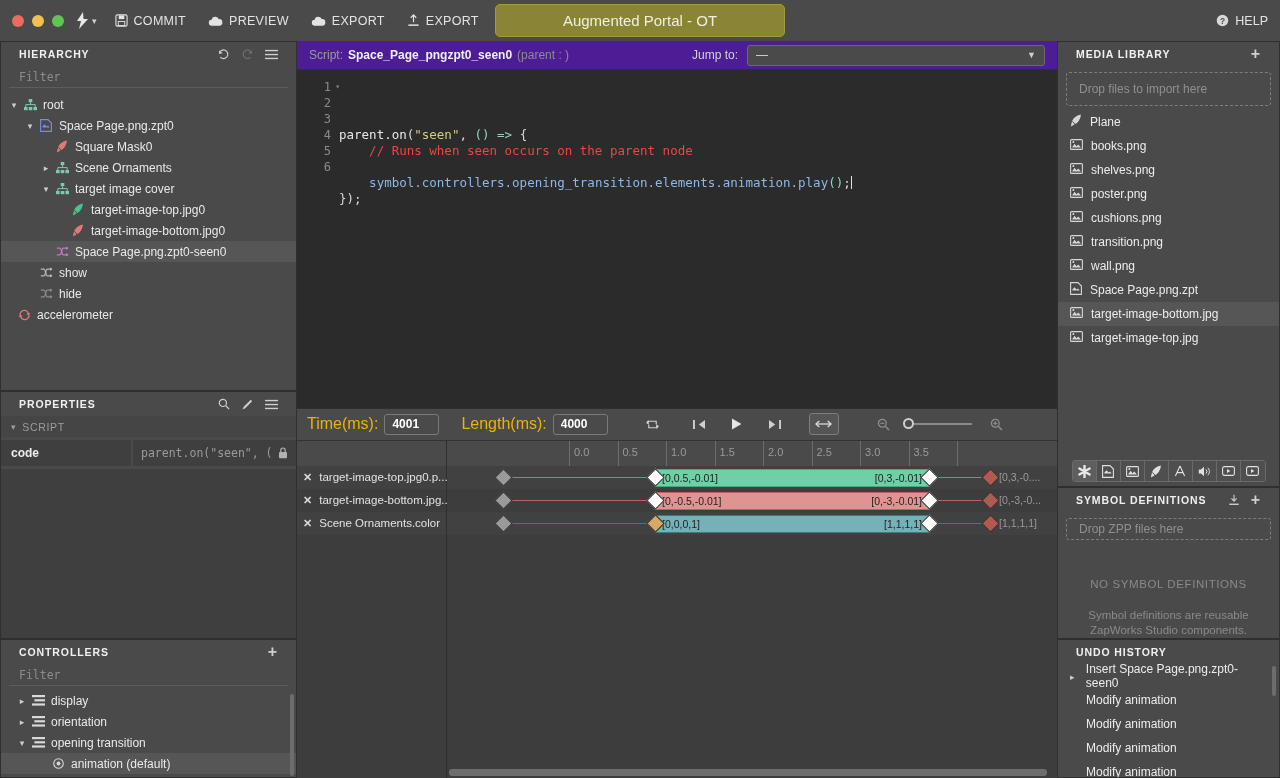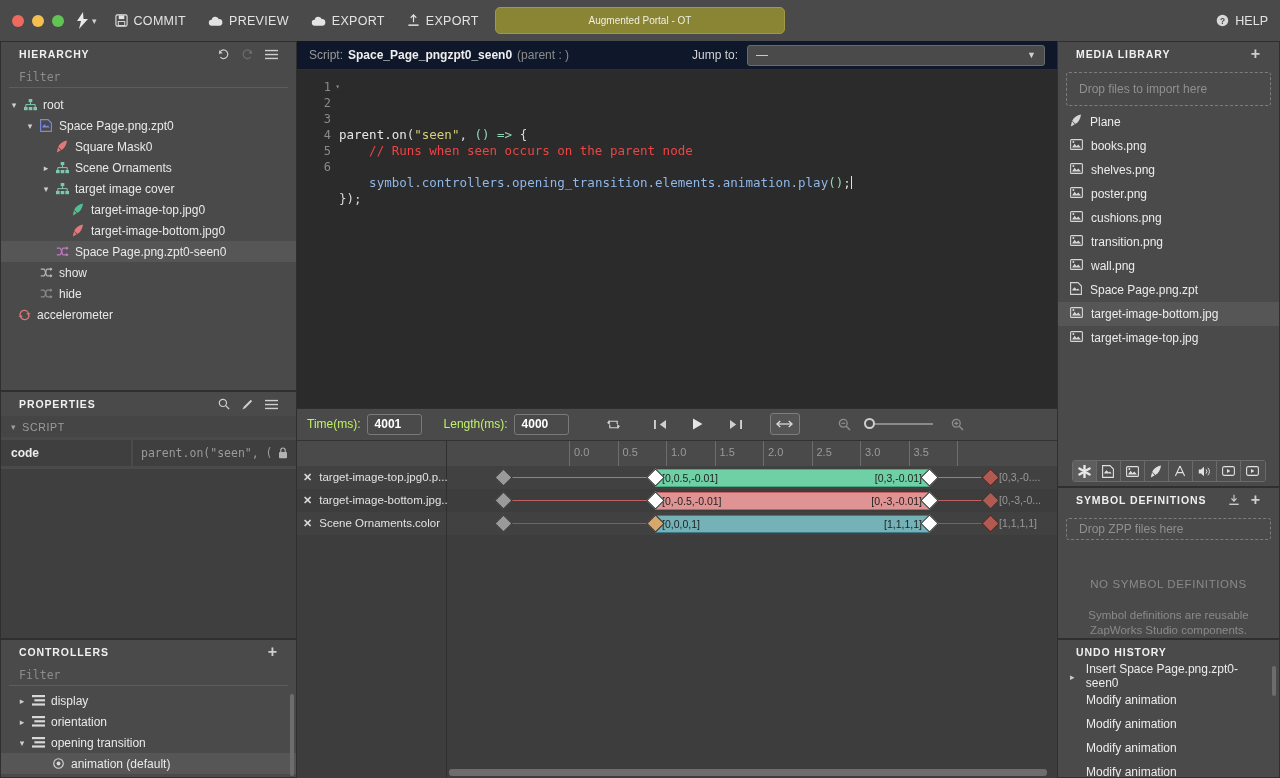--- a/index.html
+++ b/index.html
@@ -26,21 +26,21 @@
   .zap-logo { display: flex; align-items: center; gap: 3px; margin-right: 18px; color: #e8e8e8; }
   .menu-btn {
     display: flex; align-items: center; gap: 6px; color: #e3e3e3;
     font-size: 12.5px; letter-spacing: .3px; margin-right: 22px; cursor: pointer;
     white-space: nowrap;
   }
   .menu-btn svg { display: block; }
   .project-pill {
     position: absolute; left: 50%; transform: translateX(-50%);
     background: #8a8535; border: 1px solid #a09a42; border-radius: 5px;
-    color: #f0efe0; font-size: 10px; padding: 7px 0; width: 290px; text-align: center;
+    color: #f0efe0; font-size: 15px; padding: 7px 0; width: 290px; text-align: center;
     cursor: pointer;
   }
   .help-btn { margin-left: auto; display: flex; align-items: center; gap: 6px; color: #e3e3e3;
     font-size: 12.5px; cursor: pointer; }
 
   
   .body { flex: 1; display: flex; min-height: 0; }
   .col-left { width: 297px; flex: 0 0 297px; display: flex; flex-direction: column; background: #3a3a3a; }
   .col-mid { flex: 1; display: flex; flex-direction: column; min-width: 0; background: #383838; }
   .col-right { width: 223px; flex: 0 0 223px; display: flex; flex-direction: column; background: #a3a3a3; }
@@ -87,21 +87,21 @@
     margin-left: 2px; justify-content: space-between; overflow:hidden;
   }
   .prop-blank { flex: 1; background: #3f3f3f; margin-top: 3px; }
 
   
   .ctrl-list { flex:1; overflow:hidden; position: relative; }
   .ctrl-scroll { position:absolute; right:2px; top:4px; width:4px; height:82px; background:#6d6d6d; border-radius:2px; }
 
   
   .script-head {
-    height: 29px; flex: 0 0 29px; background: #0f172a; display:flex; align-items:center;
+    height: 29px; flex: 0 0 29px; background: #4c1d95; display:flex; align-items:center;
     padding: 0 12px; font-size: 12px; border-bottom: 1px solid #2f2f2f;
   }
   .script-label { color:#9a9a9a; }
   .script-name { color:#efefef; font-weight: bold; margin-left:5px; }
   .script-parent { color:#8c8c8c; margin-left:5px; }
   .jumpto-wrap { margin-left:auto; display:flex; align-items:center; gap:9px; }
   .jumpto-label { color:#d2d2d2; }
   .jumpto-select {
     width: 298px; height: 21px; background:#4a4a4a; border:1px solid #6a6a6a; border-radius:3px;
     display:flex; align-items:center; padding: 0 8px; color:#d9d9d9; font-size: 12px; cursor:pointer;
@@ -122,21 +122,21 @@
   .tok-com { color: #ef4444; }
   .tok-mem { color: #8fb7e8; }
   .tok-punct { color: #d9d9d9; }
   .caret-bar { display:inline-block; width:1px; height:13px; background:#e0e0e0; vertical-align:-2px; }
 
   
   .tl-toolbar {
     height: 33px; flex: 0 0 33px; background:#4a4a4a; display:flex; align-items:center;
     gap: 0; padding: 0 10px; border-top:1px solid #2f2f2f; border-bottom:1px solid #333;
   }
-  .tl-field-label { color:#bef264; font-size:12px; margin-right:6px; }
+  .tl-field-label { color:#eab308; font-size:16px; margin-right:6px; }
   .tl-input {
     width: 55px; height: 21px; background:#4a4a4a; border:1px solid #7a7a7a; border-radius:3px;
     color:#fff; font-size:12px; font-weight:bold; display:flex; align-items:center; padding:0 7px;
     margin-right: 22px;
   }
   .tl-btn { width: 30px; height:22px; display:flex; align-items:center; justify-content:center; cursor:pointer; color:#cfcfcf; }
   .tl-btn.boxed { border:1px solid #7d7d7d; border-radius:3px; background:#555; width:30px; }
   .tl-zoom { display:flex; align-items:center; gap:5px; margin-left:12px; }
   .zslider { position:relative; width:64px; height:2px; background:#8a8a8a; }
   .zknob { position:absolute; left:-5px; top:-5px; width:11px; height:11px; border:2px solid #cfcfcf;

